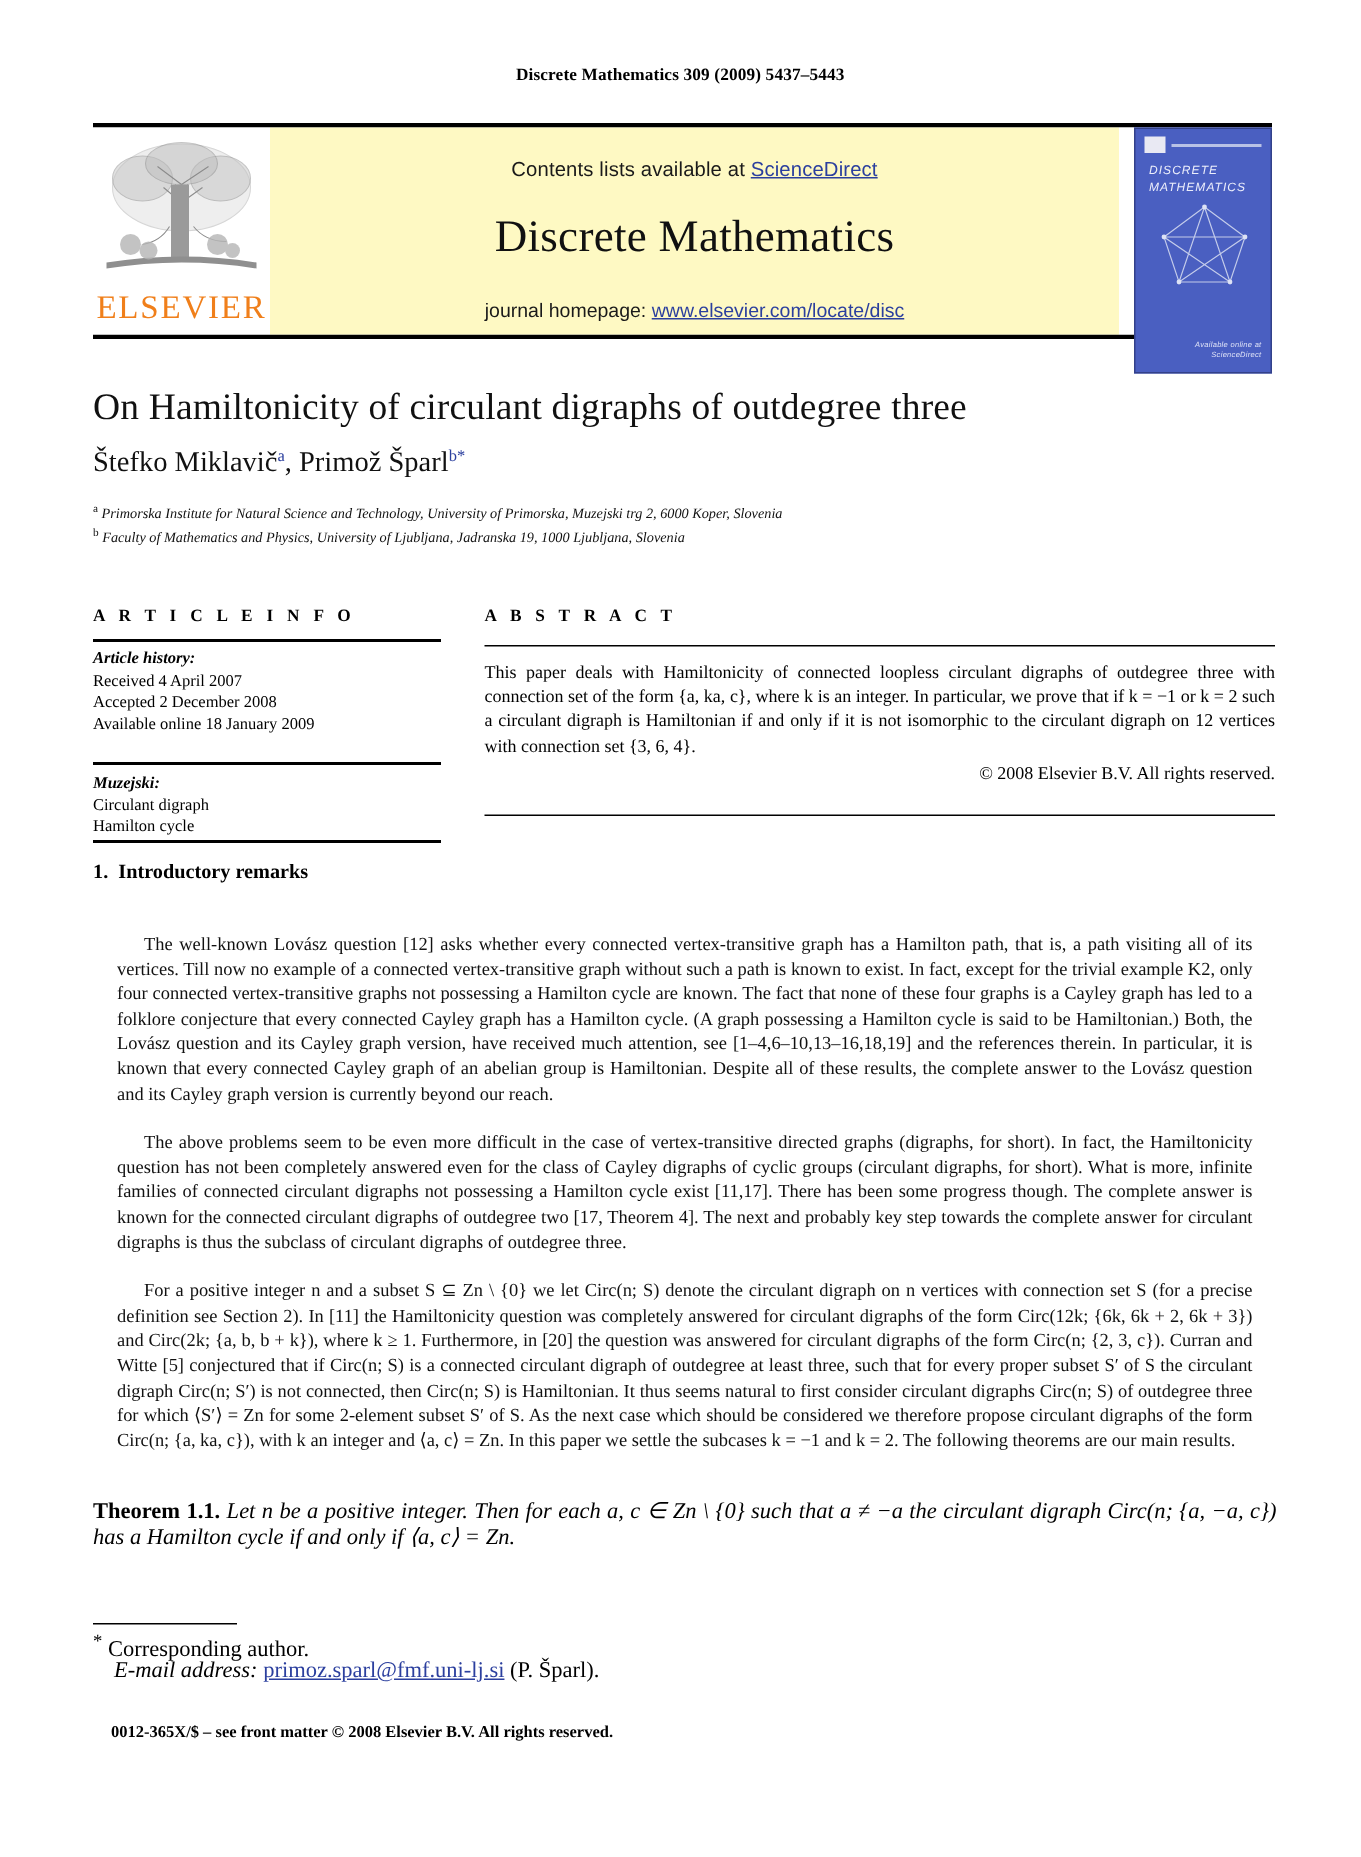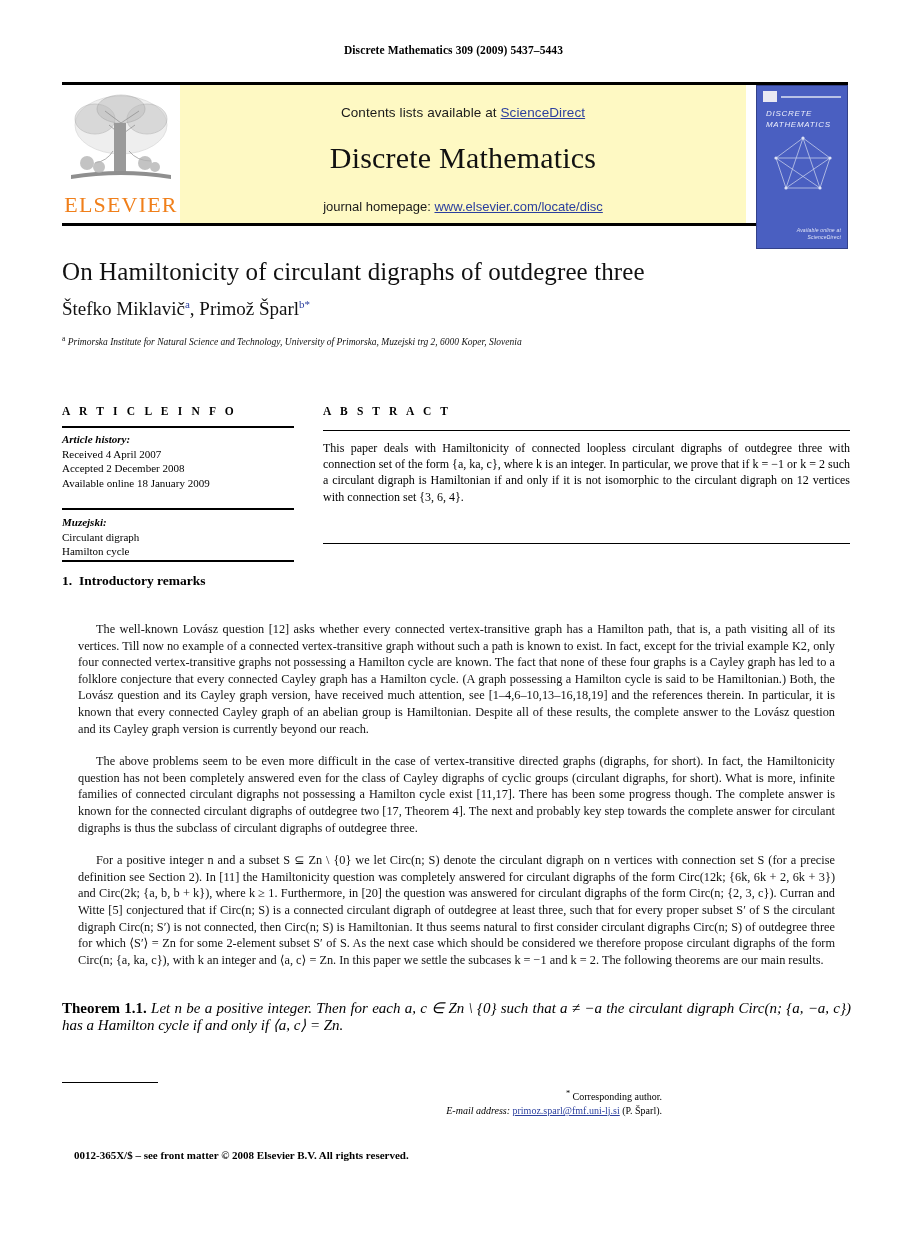--- a/index.html
+++ b/index.html
@@ -261,23 +261,22 @@
     top: 1082px;
     width: 96px;
     height: 1px;
     background: #000;
   }
   .footnote {
     position: absolute;
     left: 62px;
     top: 1087px;
     width: 600px;
-    font-size: 10px;
+    font-size: 15px;
     line-height: 14px;
-    text-align: right;
   }
   .footnote .ind { padding-left: 14px; display:block; }
   .mail { color: #2b3f9e; }
   .frontmatter {
     position: absolute;
     left: 62px;
     top: 1148px;
     width: 700px;
     font-size: 11px;
     line-height: 14.5px;
@@ -365,20 +364,23 @@
 
   <div class="paper-title">On Hamiltonicity of circulant digraphs of outdegree three</div>
 
   <div class="authors">
     <span>Štefko Miklavič</span><sup>a</sup><span>, </span><span>Primož Šparl</span><sup>b</sup><sup class="star">*</sup>
   </div>
 
   <div class="affil affil-a">
     <sup>a</sup> <span>Primorska Institute for Natural Science and Technology, University of Primorska, Muzejski trg 2, 6000 Koper, Slovenia</span>
   </div>
+  <div class="affil affil-b">
+    <sup>b</sup> <span>Faculty of Mathematics and Physics, University of Ljubljana, Jadranska 19, 1000 Ljubljana, Slovenia</span>
+  </div>
 
   <div class="sechead" style="left:62px; top:405px;">A R T I C L E    I N F O</div>
   <div class="sechead" style="left:323px; top:405px;">A B S T R A C T</div>
 
   <div class="rule-med" style="left:62px; top:426px; width:232px;"></div>
   <div class="rule-med" style="left:62px; top:508px; width:232px;"></div>
   <div class="rule-med" style="left:62px; top:560px; width:232px;"></div>
   <div class="rule-thin" style="left:323px; top:430px; width:527px;"></div>
   <div class="rule-thin" style="left:323px; top:543px; width:527px;"></div>
 
@@ -390,20 +392,21 @@
   </div>
 
   <div class="kw-col">
     <div class="it">Muzejski:</div>
     <div>Circulant digraph</div>
     <div>Hamilton cycle</div>
   </div>
 
   <div class="abstract-col">
     <span>This paper deals with Hamiltonicity of connected loopless circulant digraphs of outdegree three with connection set of the form {a, ka, c}, where k is an integer. In particular, we prove that if k = −1 or k = 2 such a circulant digraph is Hamiltonian if and only if it is not isomorphic to the circulant digraph on 12 vertices with connection set {3, 6, 4}.</span>
+    <span class="copy">© 2008 Elsevier B.V. All rights reserved.</span>
   </div>
 
   <div class="section-num">
     <span>1.</span>&nbsp;&nbsp;<span>Introductory remarks</span>
   </div>
 
   <div class="body-text">
     <p>The well-known Lovász question [12] asks whether every connected vertex-transitive graph has a Hamilton path, that is, a path visiting all of its vertices. Till now no example of a connected vertex-transitive graph without such a path is known to exist. In fact, except for the trivial example K2, only four connected vertex-transitive graphs not possessing a Hamilton cycle are known. The fact that none of these four graphs is a Cayley graph has led to a folklore conjecture that every connected Cayley graph has a Hamilton cycle. (A graph possessing a Hamilton cycle is said to be Hamiltonian.) Both, the Lovász question and its Cayley graph version, have received much attention, see [1–4,6–10,13–16,18,19] and the references therein. In particular, it is known that every connected Cayley graph of an abelian group is Hamiltonian. Despite all of these results, the complete answer to the Lovász question and its Cayley graph version is currently beyond our reach.</p>
     <p>The above problems seem to be even more difficult in the case of vertex-transitive directed graphs (digraphs, for short). In fact, the Hamiltonicity question has not been completely answered even for the class of Cayley digraphs of cyclic groups (circulant digraphs, for short). What is more, infinite families of connected circulant digraphs not possessing a Hamilton cycle exist [11,17]. There has been some progress though. The complete answer is known for the connected circulant digraphs of outdegree two [17, Theorem 4]. The next and probably key step towards the complete answer for circulant digraphs is thus the subclass of circulant digraphs of outdegree three.</p>
     <p>For a positive integer n and a subset S ⊆ Zn \ {0} we let Circ(n; S) denote the circulant digraph on n vertices with connection set S (for a precise definition see Section 2). In [11] the Hamiltonicity question was completely answered for circulant digraphs of the form Circ(12k; {6k, 6k + 2, 6k + 3}) and Circ(2k; {a, b, b + k}), where k ≥ 1. Furthermore, in [20] the question was answered for circulant digraphs of the form Circ(n; {2, 3, c}). Curran and Witte [5] conjectured that if Circ(n; S) is a connected circulant digraph of outdegree at least three, such that for every proper subset S′ of S the circulant digraph Circ(n; S′) is not connected, then Circ(n; S) is Hamiltonian. It thus seems natural to first consider circulant digraphs Circ(n; S) of outdegree three for which ⟨S′⟩ = Zn for some 2-element subset S′ of S. As the next case which should be considered we therefore propose circulant digraphs of the form Circ(n; {a, ka, c}), with k an integer and ⟨a, c⟩ = Zn. In this paper we settle the subcases k = −1 and k = 2. The following theorems are our main results.</p>

